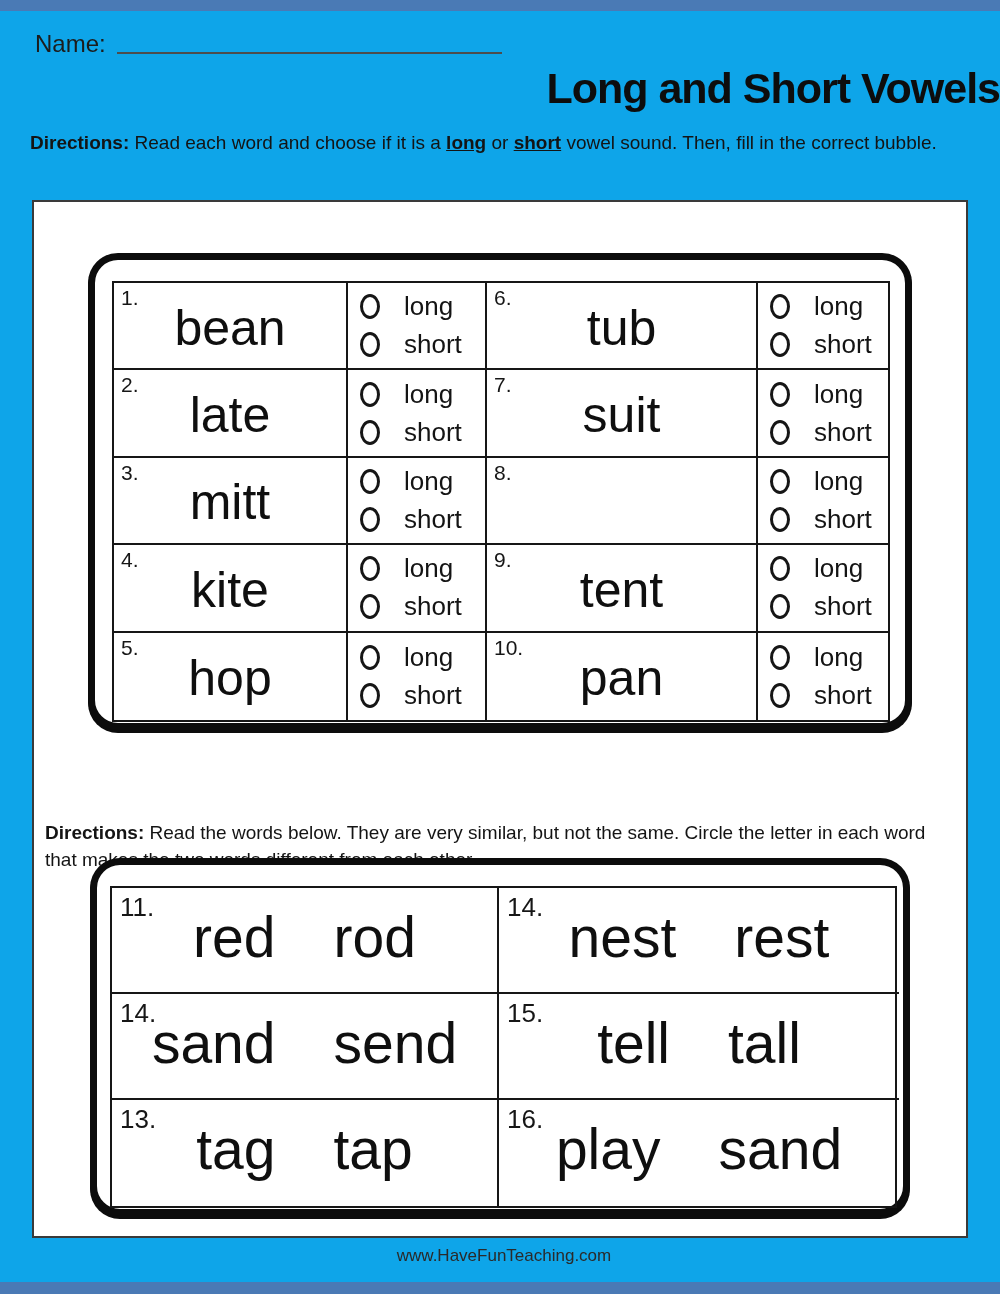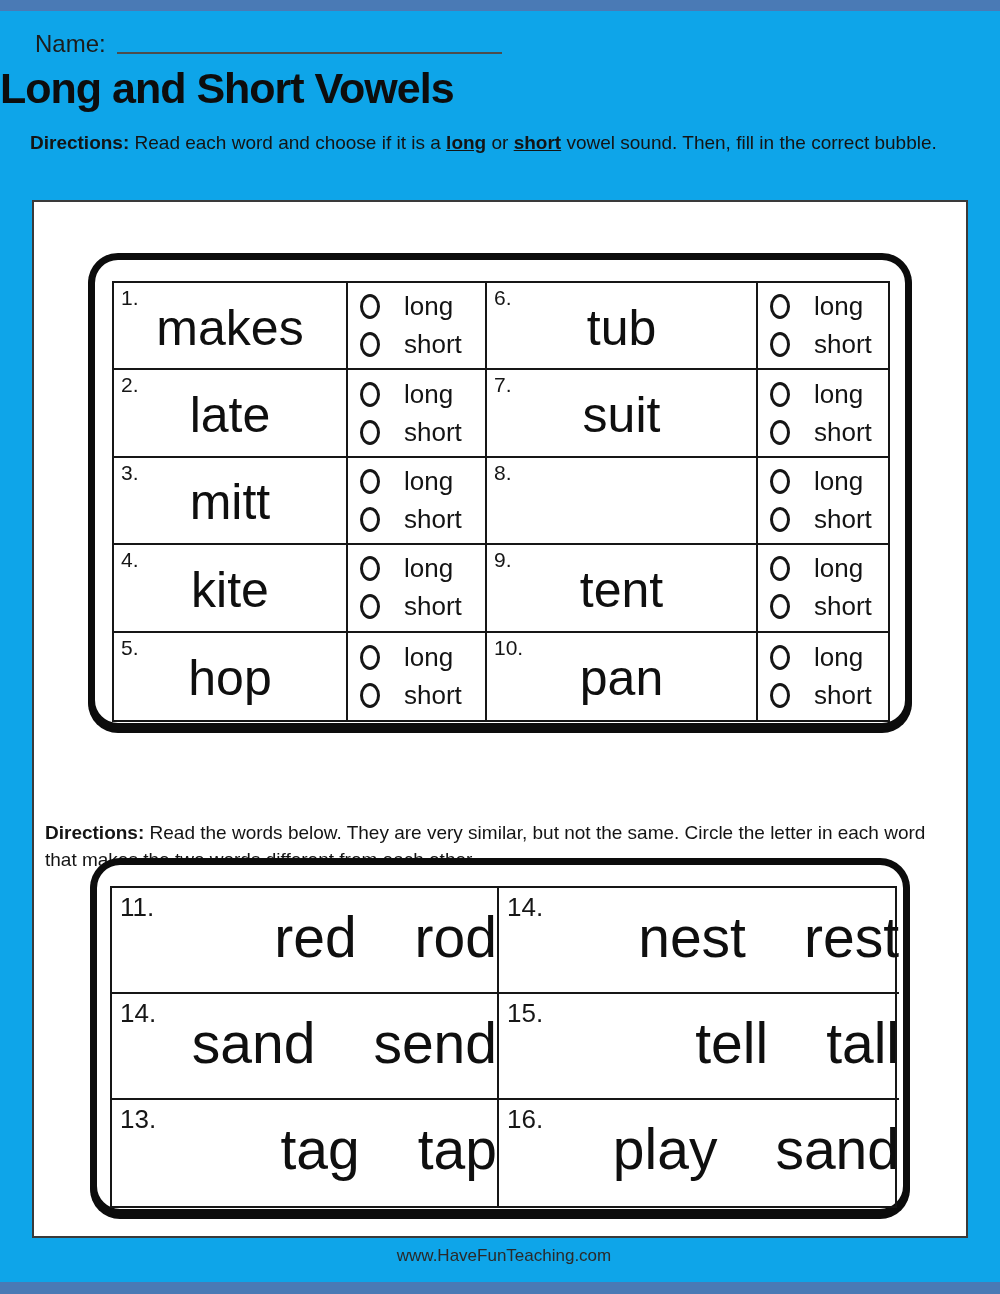--- a/index.html
+++ b/index.html
@@ -7,21 +7,21 @@
   body { font-family:"Liberation Sans", sans-serif; color:#121212; }
   .sheet { position:relative; width:1000px; height:1294px; background:#0ea5e9; overflow:hidden; margin:0 auto; }
 
   .accent-bar { position:absolute; left:0; width:100%; height:11px; }
   .accent-bar.top { top:0; }
   .accent-bar.bottom { bottom:0; height:12px; }
 
   .name-row { position:absolute; top:30px; left:35px; font-size:24px; color:#1c1c1c; }
   .name-line { position:absolute; top:32px; left:117px; width:385px; height:22px; border-bottom:2px solid #4d4d4d; }
 
-  .title { position:absolute; top:64px; left:0; width:100%; text-align:left;
+  .title { position:absolute; top:64px; left:0; width:100%; text-align:right;
            font-size:43px; font-weight:800; letter-spacing:-1px; color:#0d0d0d; }
 
   .directions { position:absolute; font-size:19px; line-height:1.42; color:#141414; }
   .dir1 { top:130px; left:30px; width:940px; }
   .dir2 { top:808px; left:45px; width:895px;margin-top:12px; }
   .directions b { font-weight:700; }
   .uword { font-weight:700; text-decoration:underline; }
 
   .outer-frame { position:absolute; left:32px; top:200px; width:936px; height:1038px;
                  border:2px solid #3a3a3a; background:#ffffff; }
@@ -46,21 +46,21 @@
              width:100%; height:100%; padding-left:12px; }
   .boption { display:flex; align-items:center; gap:24px; }
   .bubble { display:inline-block; width:20px; height:25px; border:3px solid #161616; border-radius:50%;
             background:#ffffff; flex:0 0 auto; }
   .blabel { font-size:26px; color:#141414; }
 
   .ptable { position:absolute; left:110px; top:886px; width:787px;
             display:grid; grid-template-columns:387px 400px; grid-auto-rows:106px;
             border:2px solid #161616; }
   .pcell { position:relative; border-right:2px solid #161616; border-bottom:2px solid #161616;
-           display:flex; align-items:flex-start; justify-content:flex-end; gap:58px; padding-top:16px; }
+           display:flex; align-items:flex-start; justify-content:center; gap:58px; padding-top:16px; }
   .pcell.col-last { border-right:none; }
   .pcell.row-last { border-bottom:none; }
   .pnum { position:absolute; top:4px; left:8px; font-size:26px; color:#161616; }
   .pword { font-size:57px; color:#0f0f0f; }
 
   .footer { position:absolute; top:1246px; left:4px; width:100%; text-align:center;
             font-size:17px; color:#2a2a2a; }
 </style>
 </head>
 <body>
@@ -80,21 +80,21 @@
   </div>
 
   <div class="outer-frame"></div>
 
   <div class="round-box box1"></div>
 
   <div class="vtable">
 
     <div class="vcell">
       <span class="num">1.</span>
-      <span class="word1">makes</span>
+      <span class="word1">bean</span>
     </div>
     <div class="vcell">
       <div class="bubbles">
         <div class="boption">
             <span class="bubble"></span>
             <span class="blabel">long</span>
           </div>
         <div class="boption">
             <span class="bubble"></span>
             <span class="blabel">short</span>

